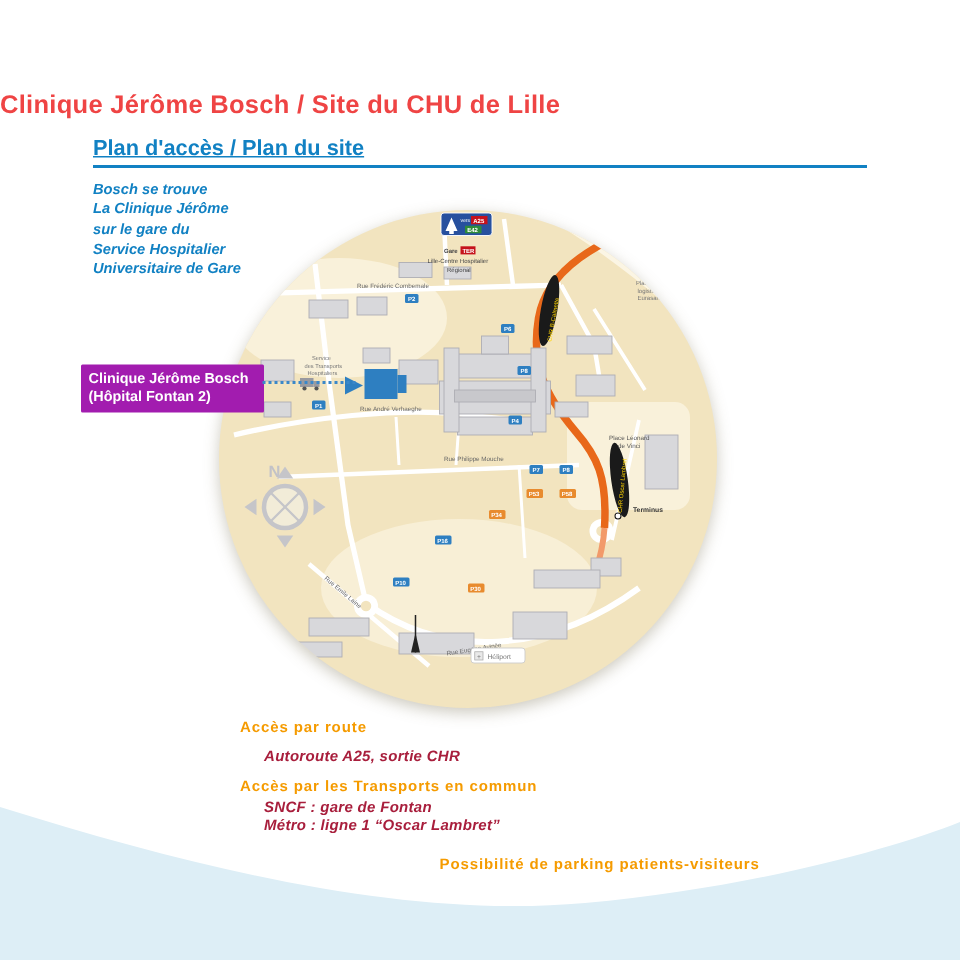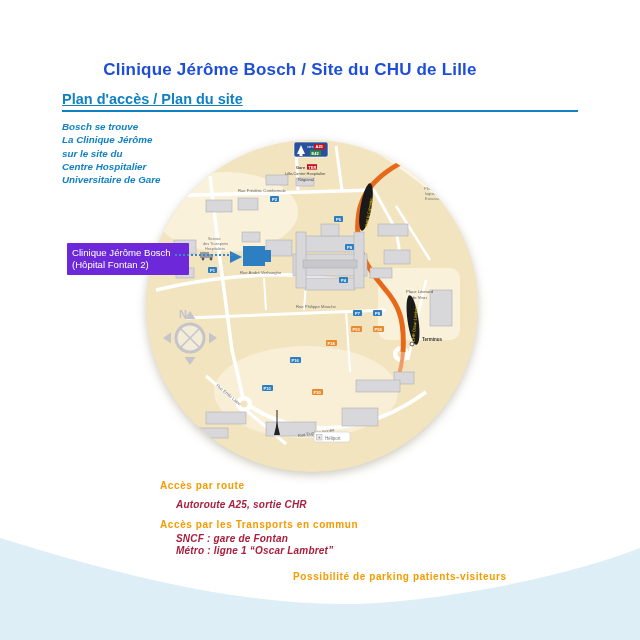--- a/index.html
+++ b/index.html
@@ -1,29 +1,29 @@
 <!DOCTYPE html>
 <html><head>
 <meta charset="utf-8">
 <style>
   html,body{margin:0;padding:0;}
   body{width:640px;height:640px;position:relative;overflow:hidden;background:#ffffff;
        font-family:"Liberation Sans", sans-serif;}
   .abs{position:absolute;}
   
-  .page-title{left:0;top:60px;width:580px;text-align:center;font-size:17px;font-weight:bold;
-              color:#1d4ed8;letter-spacing:.2px;}
+  .page-title{left:0;top:60px;width:580px;text-align:left;font-size:17px;font-weight:bold;
+              color:#ef4444;letter-spacing:.2px;}
   .subtitle{left:62px;top:91px;font-size:14.5px;font-weight:bold;color:#1181c3;text-decoration:underline;}
   .rule{left:62px;top:110px;width:516px;height:2px;background:#1181c3;}
   
   .intro{left:62px;top:120px;width:140px;font-size:9.8px;font-weight:bold;font-style:italic;
          color:#1181c3;line-height:13.3px;}
   
-  .label-box{left:67px;top:243px;width:112px;background:#6d28d9;color:#fff;font-size:9.6px;
-             line-height:12px;padding:4px 5px;z-index:3;border-radius:1px;}
+  .label-box{left:54px;top:243px;width:112px;background:#a21caf;color:#fff;font-size:9.6px;
+             line-height:12px;padding:4px 5px;z-index:3;border-radius:1px;font-weight:bold;}
   .connector{left:175px;top:254px;width:62px;border-top:2px dotted #3a87c9;z-index:3;}
   
   .map-wrap{left:146px;top:140px;width:332px;height:332px;border-radius:50%;overflow:hidden;
             background:#f2e4bf;box-shadow:0 3px 10px rgba(110,100,70,.35);z-index:1;}
   
   .orange-h{color:#f59b00;font-weight:bold;font-size:10px;letter-spacing:.6px;z-index:2;}
   .red-i{color:#a81e3c;font-style:italic;font-weight:bold;font-size:10px;letter-spacing:.2px;z-index:2;}
   .swoosh{left:0;top:0;z-index:0;}
   svg text{font-family:"Liberation Sans", sans-serif;}
 </style>
@@ -34,22 +34,22 @@
   <path d="M0,538 C150,585 280,612 390,602 C500,592 595,566 640,548 L640,640 L0,640 Z" fill="#ddeef6"></path>
 </svg>
 
 <div class="abs page-title">Clinique Jérôme Bosch / Site du CHU de Lille</div>
 <div class="abs subtitle">Plan d'accès / Plan du site</div>
 <div class="abs rule"></div>
 
 <div class="abs intro">
   <div>Bosch se trouve</div>
   <div>La Clinique Jérôme</div>
-  <div>sur le site du</div>
-  <div>Centre Hospitalier</div>
+  <div>sur le gare du</div>
+  <div>Service Hospitalier</div>
   <div>Universitaire de Gare</div>
 </div>
 
 <div class="abs label-box">
   <div>Clinique Jérôme Bosch</div>
   <div>(Hôpital Fontan 2)</div>
 </div>
 <div class="abs connector"></div>
 
 <div class="abs map-wrap">

